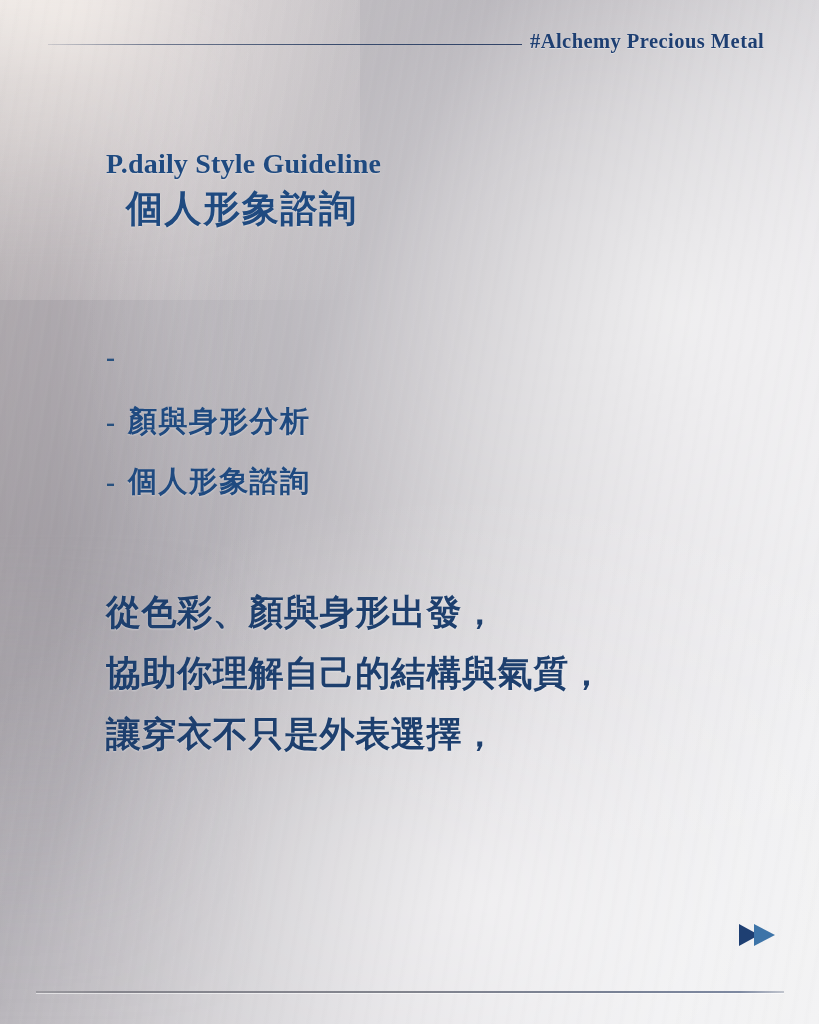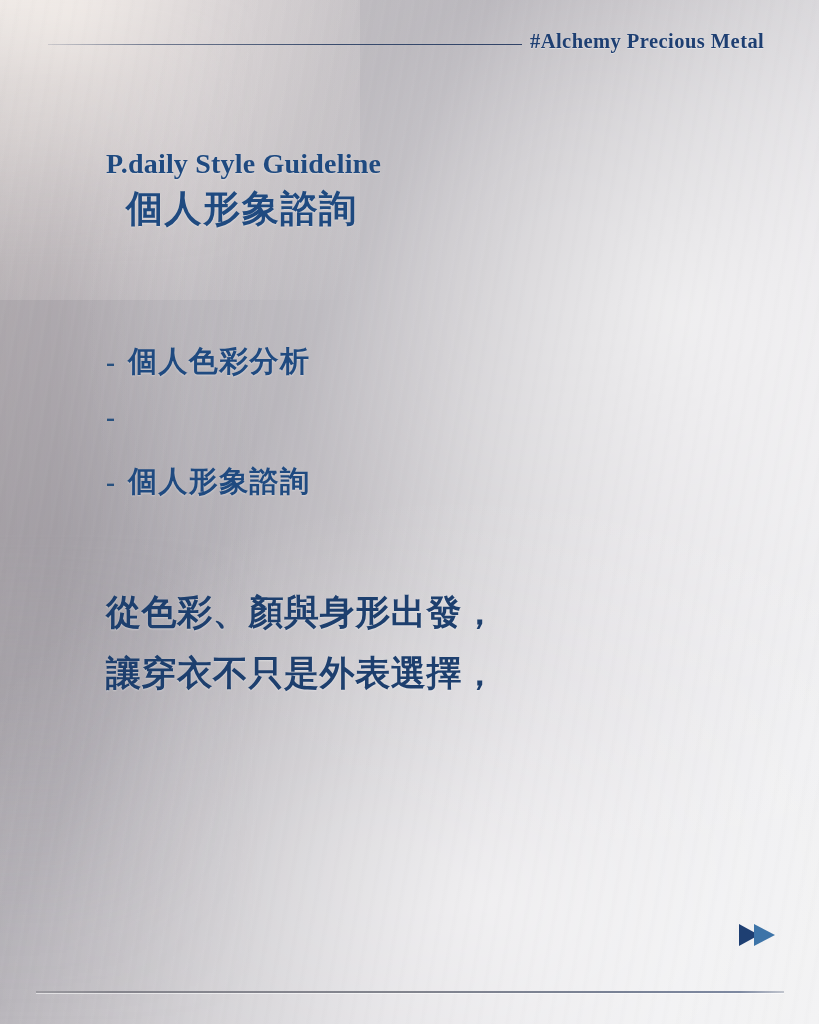--- a/index.html
+++ b/index.html
@@ -285,36 +285,37 @@
 
     <div class="title-block">
       <div class="title-en">P.daily Style Guideline</div>
       <div class="title-zh">個人形象諮詢</div>
     </div>
 
     <div class="bullets">
 
       <div class="bullet-row">
         <span class="bullet-dash">-</span>
-        <span class="bullet-text">個人色彩分析</span>
       </div>
 
       <div class="bullet-row">
         <span class="bullet-dash">-</span>
+        <span class="bullet-text">顏與身形分析</span>
       </div>
 
       <div class="bullet-row">
         <span class="bullet-dash">-</span>
         <span class="bullet-text">個人形象諮詢</span>
       </div>
 
     </div>
 
     <div class="paragraph">
       <div class="para-line">從色彩、顏與身形出發，</div>
+      <div class="para-line">協助你理解自己的結構與氣質，</div>
       <div class="para-line">讓穿衣不只是外表選擇，</div>
     </div>
 
     <div class="next-arrow">
       <svg width="42" height="30" viewBox="0 0 42 30">
         <polygon points="2,4 22,15 2,26" fill="#1e3f72"></polygon>
         <polygon points="17,4 38,15 17,26" fill="#3d74a8"></polygon>
       </svg>
     </div>
 

